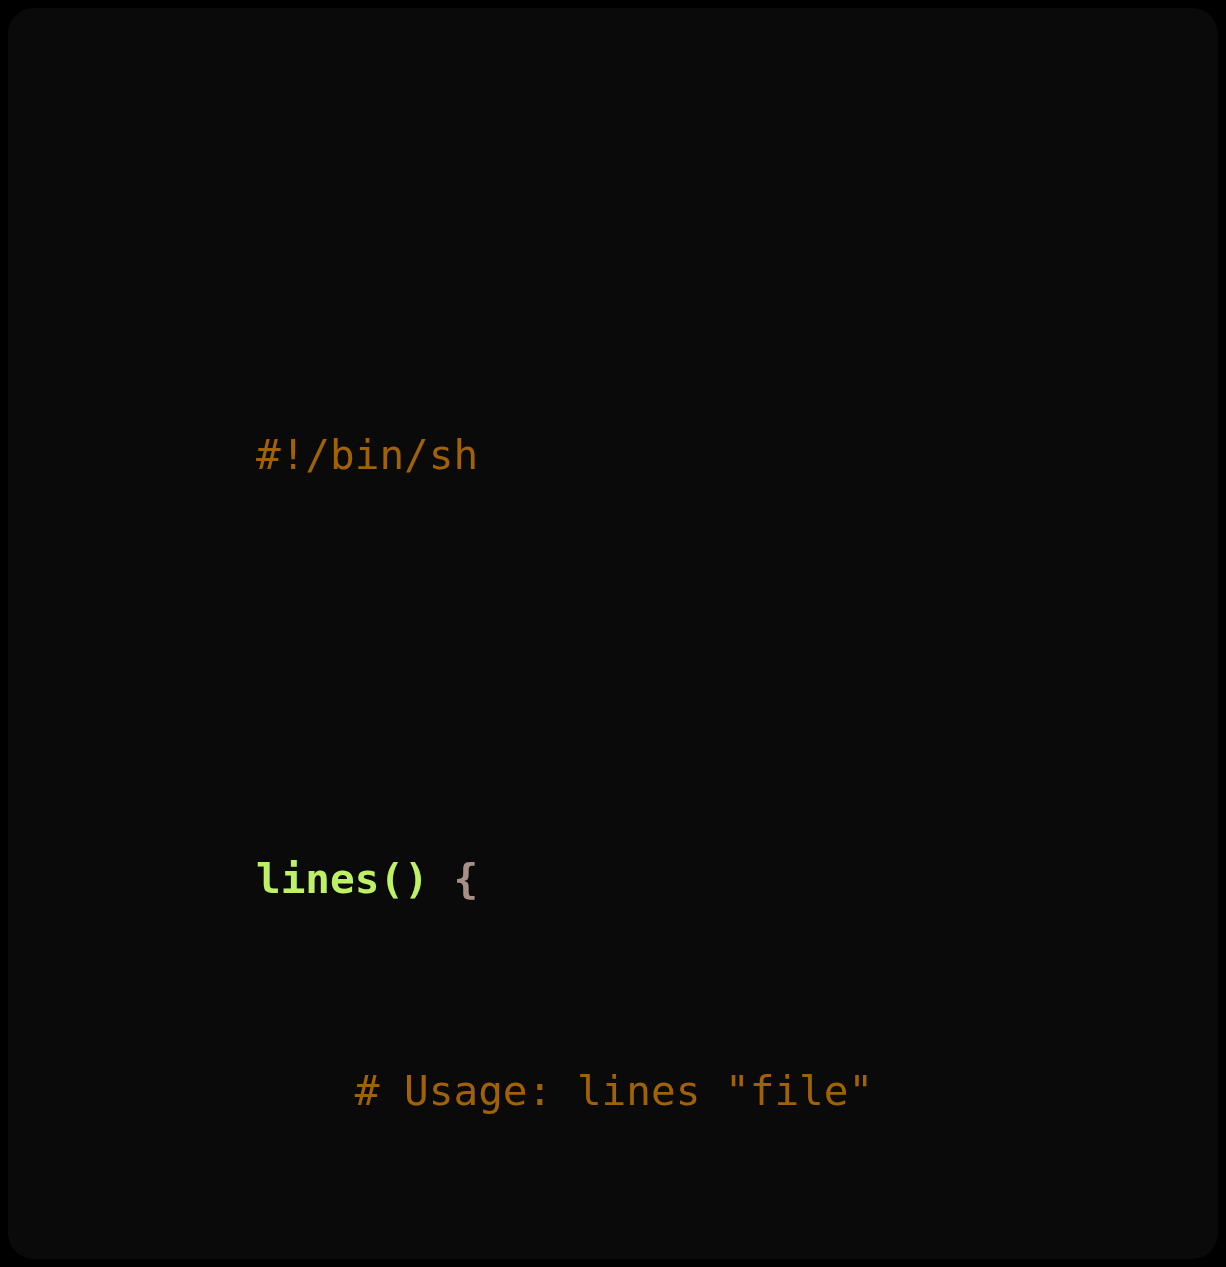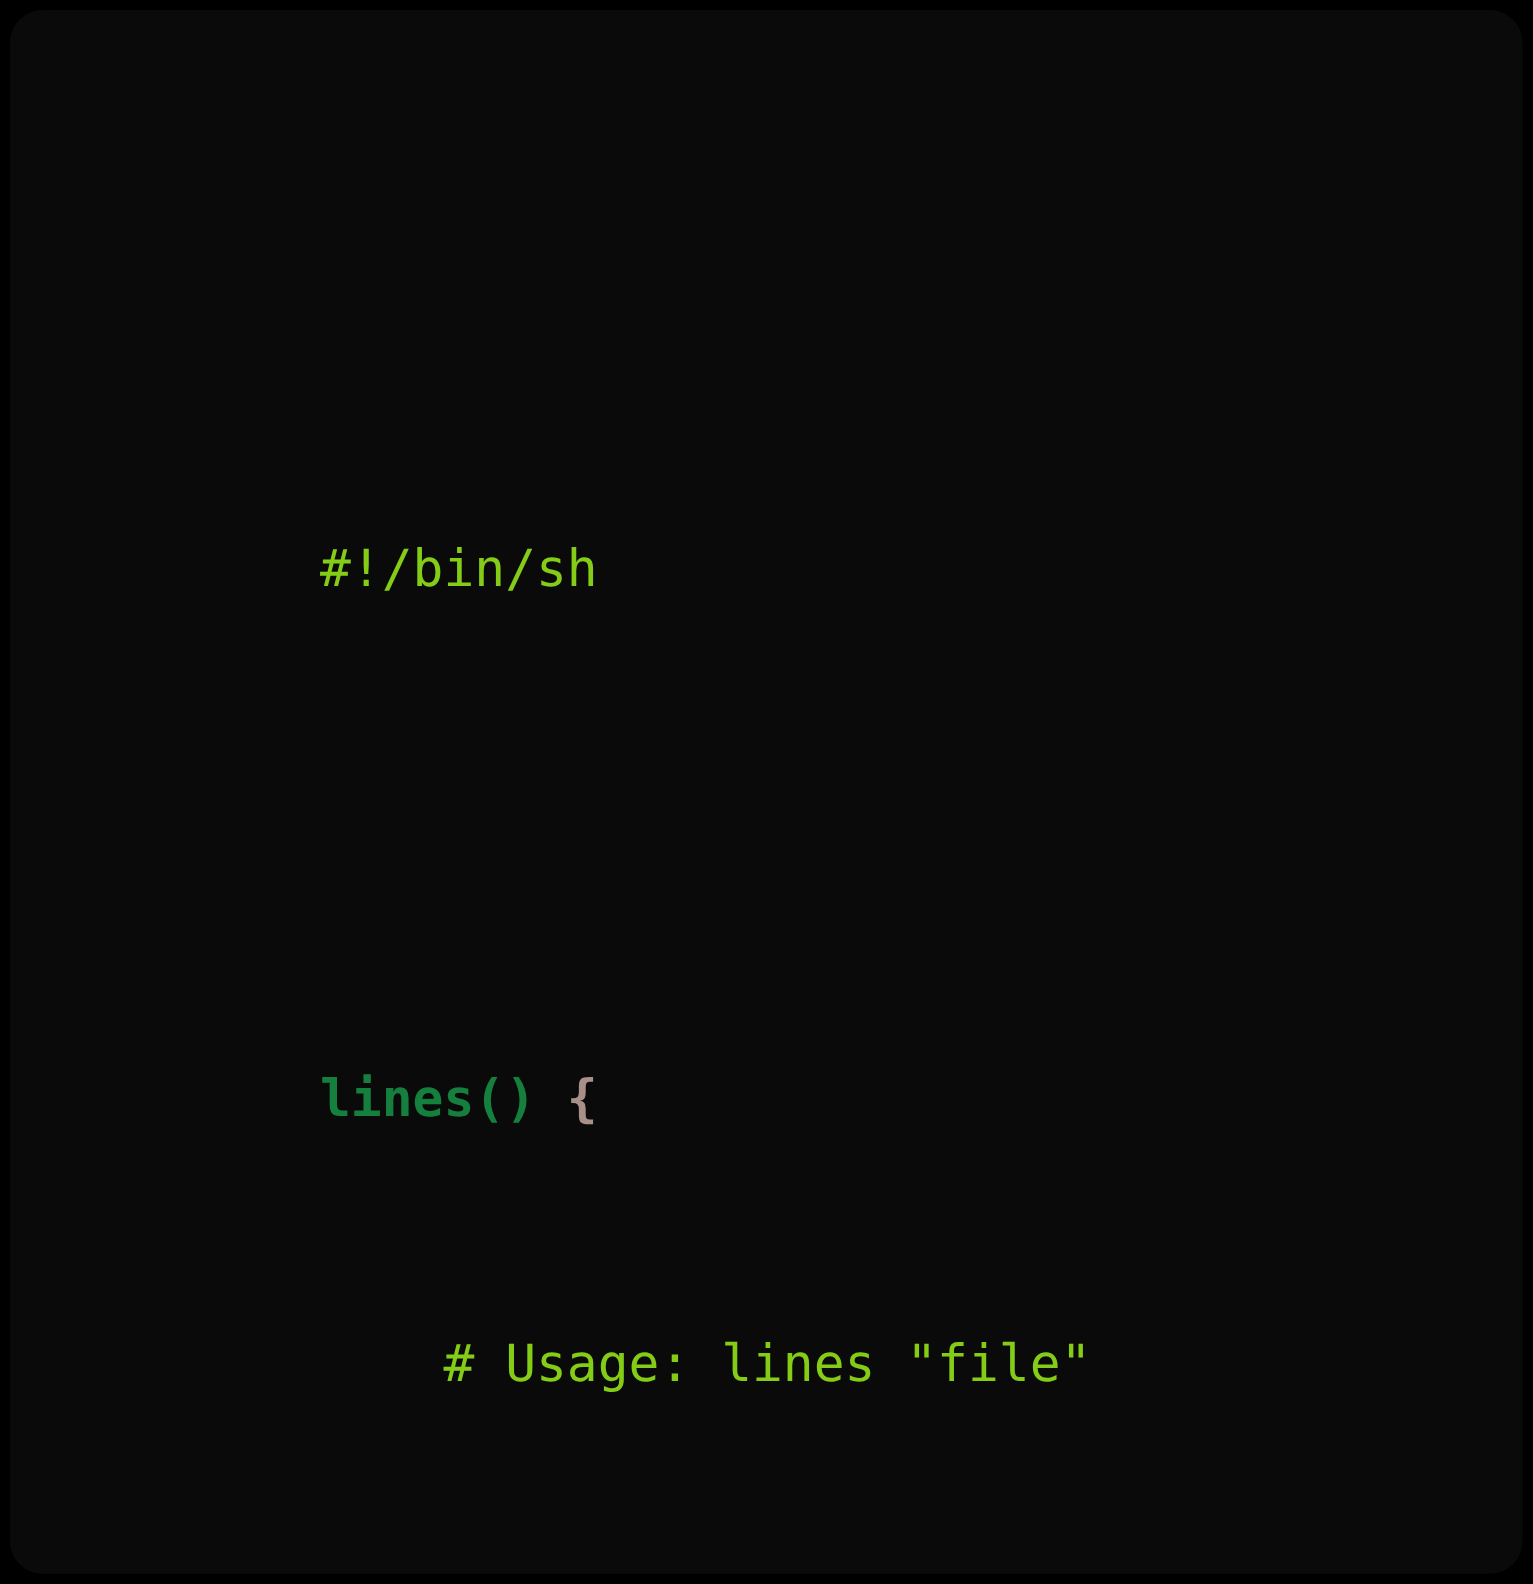--- a/index.html
+++ b/index.html
@@ -33,22 +33,22 @@
     white-space: pre;
     -webkit-font-smoothing: antialiased;
   }
 
   .code-line {
     height: 53px;
     white-space: pre;
   }
 
   
-  .tok-comment   { color: #84cc16; }
-  .tok-func      { color: #15803d; font-weight: bold; }
+  .tok-comment   { color: #a16207; }
+  .tok-func      { color: #bef264; font-weight: bold; }
   .tok-brace     { color: #a89088; font-weight: bold; }
   .tok-plain     { color: #f2f2f2; }
 </style>
 </head>
 <body>
 
 <div id="editor-window">
 
   <div id="code-area">
 

